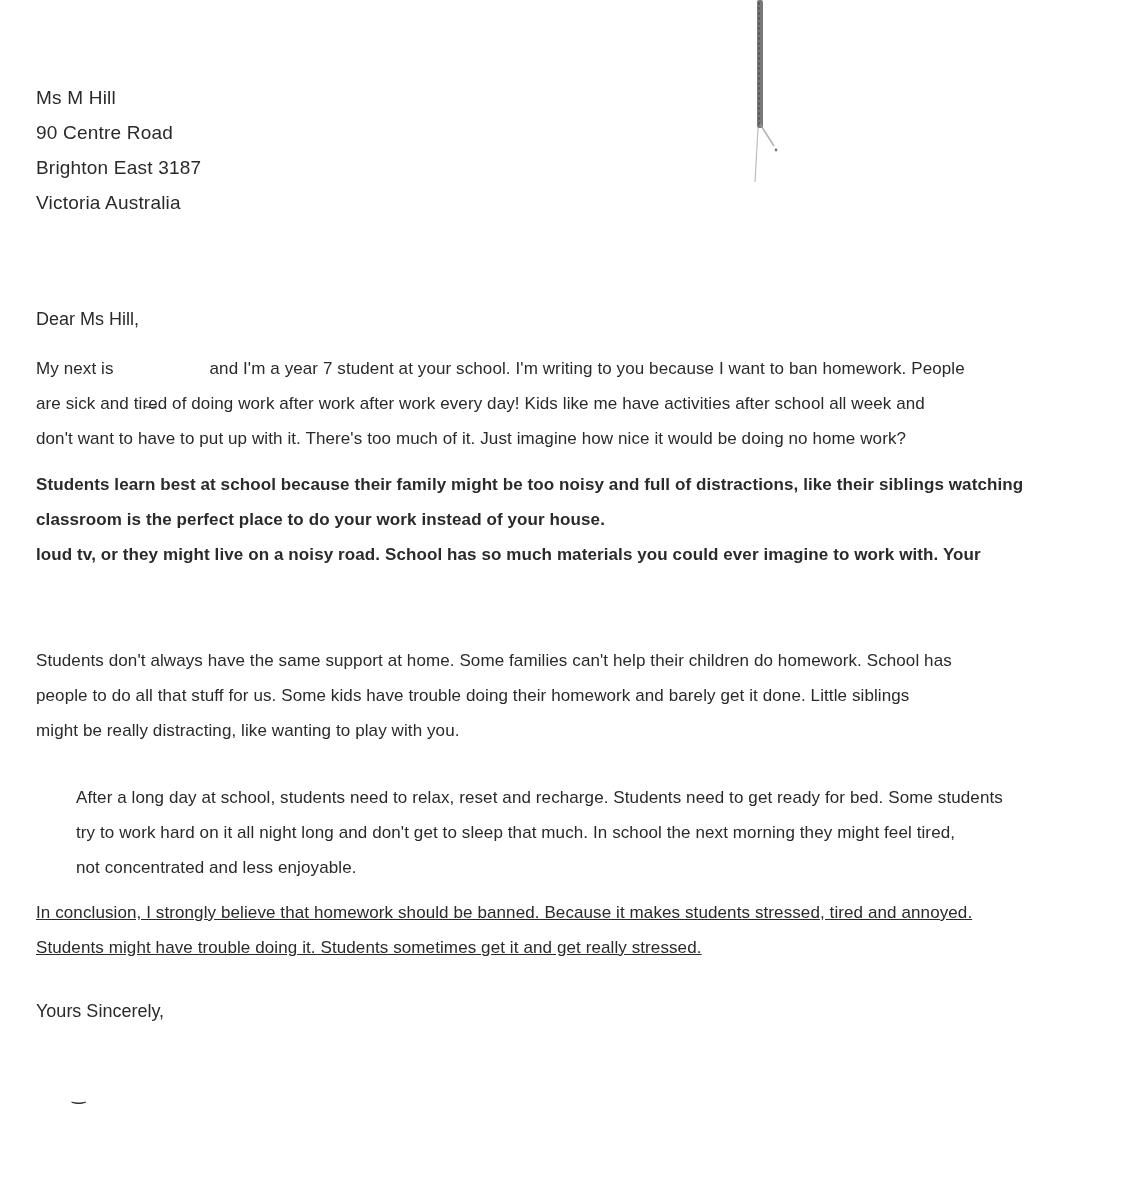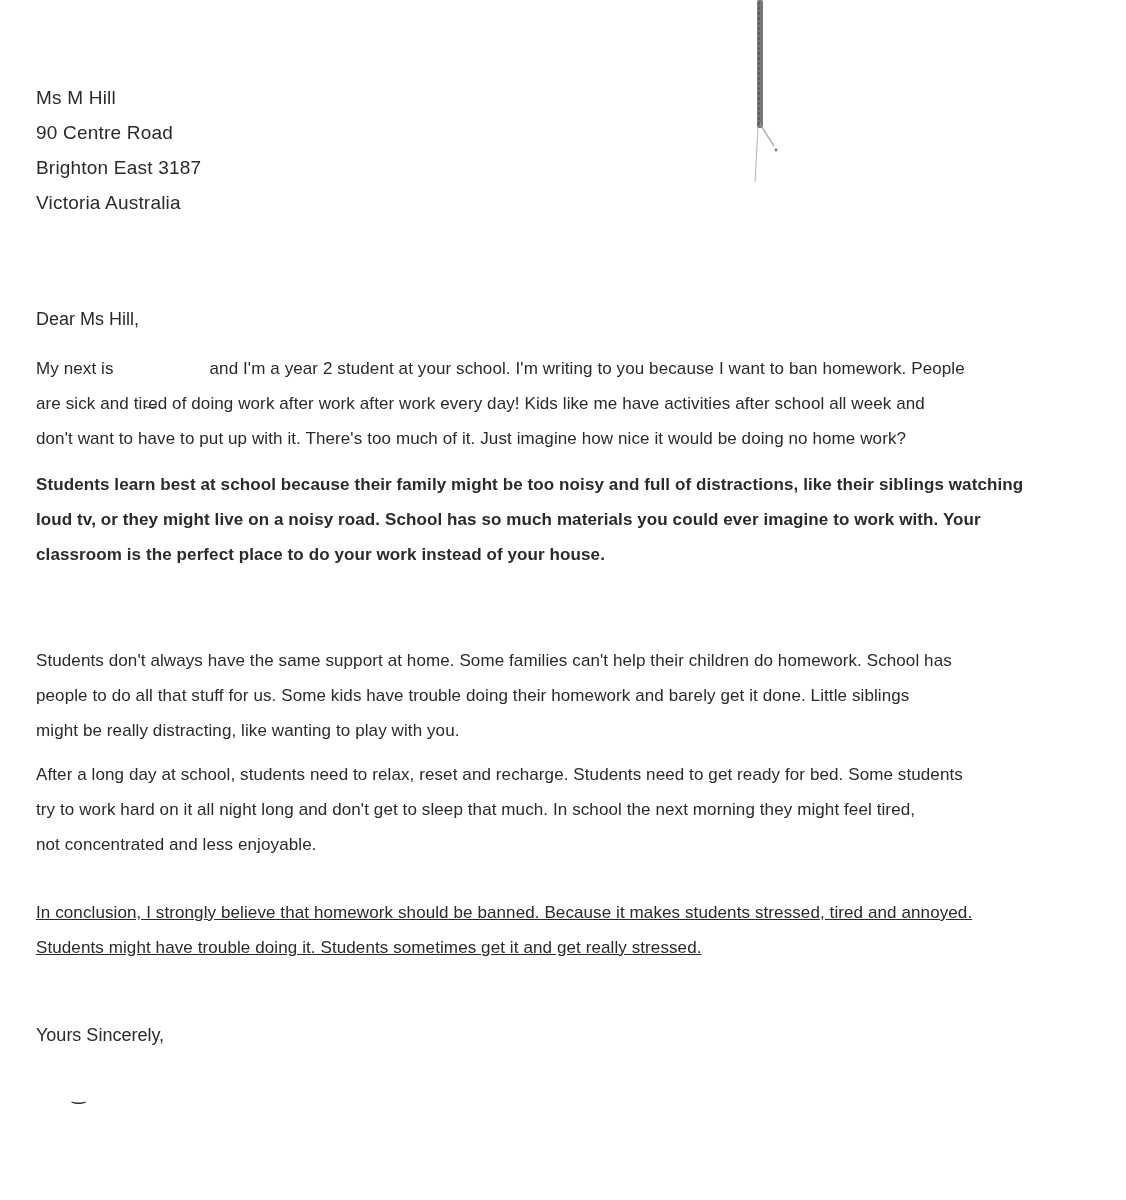--- a/index.html
+++ b/index.html
@@ -23,21 +23,21 @@
     white-space: nowrap;
     letter-spacing: 0.2px;
   }
   .salutation-block { top: 284px; margin-top: 18px; }
   .salutation-line { font-size: 18px; line-height: 35px; white-space: nowrap; }
 
   .para { }
   .p1 { top: 351px; }
   .p2 { top: 467px; font-weight: bold; }
   .p3 { top: 643px; }
-  .p4 { top: 757px; }
+  .p4 { top: 780px; margin-left: 40px; }
   .p5 { top: 895px; text-decoration: underline; }
   .pline {
     font-size: 17px;
     line-height: 35px;
     white-space: nowrap;
     letter-spacing: 0.1px;
   }
   .name-gap {
     display: inline-block;
     width: 96px;
@@ -45,21 +45,21 @@
     vertical-align: baseline;
   }
   .name-gap .mark {
     position: absolute;
     left: 32px;
     top: 9px;
     font-size: 13px;
     font-weight: bold;
     color: #333333;
   }
-  .closing-block { top: 1018px; }
+  .closing-block { top: 994px; }
   .closing-line { font-size: 18px; line-height: 35px; white-space: nowrap; }
 
   .sig-mark {
     position: absolute;
     left: 72px;
     top: 1086px;
     font-size: 16px;
     font-weight: bold;
     color: #2f2f2f;
   }
@@ -91,29 +91,29 @@
     <div class="address-line">90 Centre Road</div>
     <div class="address-line">Brighton East 3187</div>
     <div class="address-line">Victoria Australia</div>
   </div>
 
   <div class="block salutation-block">
     <div class="salutation-line">Dear Ms Hill,</div>
   </div>
 
   <div class="block para p1">
-    <div class="pline"><span>My next is</span><span class="name-gap"><span class="mark">‿</span></span><span>and I'm a year 2 student at your school. I'm writing to you because I want to ban homework. People</span></div>
+    <div class="pline"><span>My next is</span><span class="name-gap"><span class="mark">‿</span></span><span>and I'm a year 7 student at your school. I'm writing to you because I want to ban homework. People</span></div>
     <div class="pline">are sick and tired of doing work after work after work every day! Kids like me have activities after school all week and</div>
     <div class="pline">don't want to have to put up with it. There's too much of it. Just imagine how nice it would be doing no home work?</div>
   </div>
 
   <div class="block para p2">
     <div class="pline">Students learn best at school because their family might be too noisy and full of distractions, like their siblings watching</div>
+    <div class="pline">classroom is the perfect place to do your work instead of your house.</div>
     <div class="pline">loud tv, or they might live on a noisy road. School has so much materials you could ever imagine to work with. Your</div>
-    <div class="pline">classroom is the perfect place to do your work instead of your house.</div>
   </div>
 
   <div class="block para p3">
     <div class="pline">Students don't always have the same support at home. Some families can't help their children do homework. School has</div>
     <div class="pline">people to do all that stuff for us. Some kids have trouble doing their homework and barely get it done. Little siblings</div>
     <div class="pline">might be really distracting, like wanting to play with you.</div>
   </div>
 
   <div class="block para p4">
     <div class="pline">After a long day at school, students need to relax, reset and recharge. Students need to get ready for bed. Some students</div>

